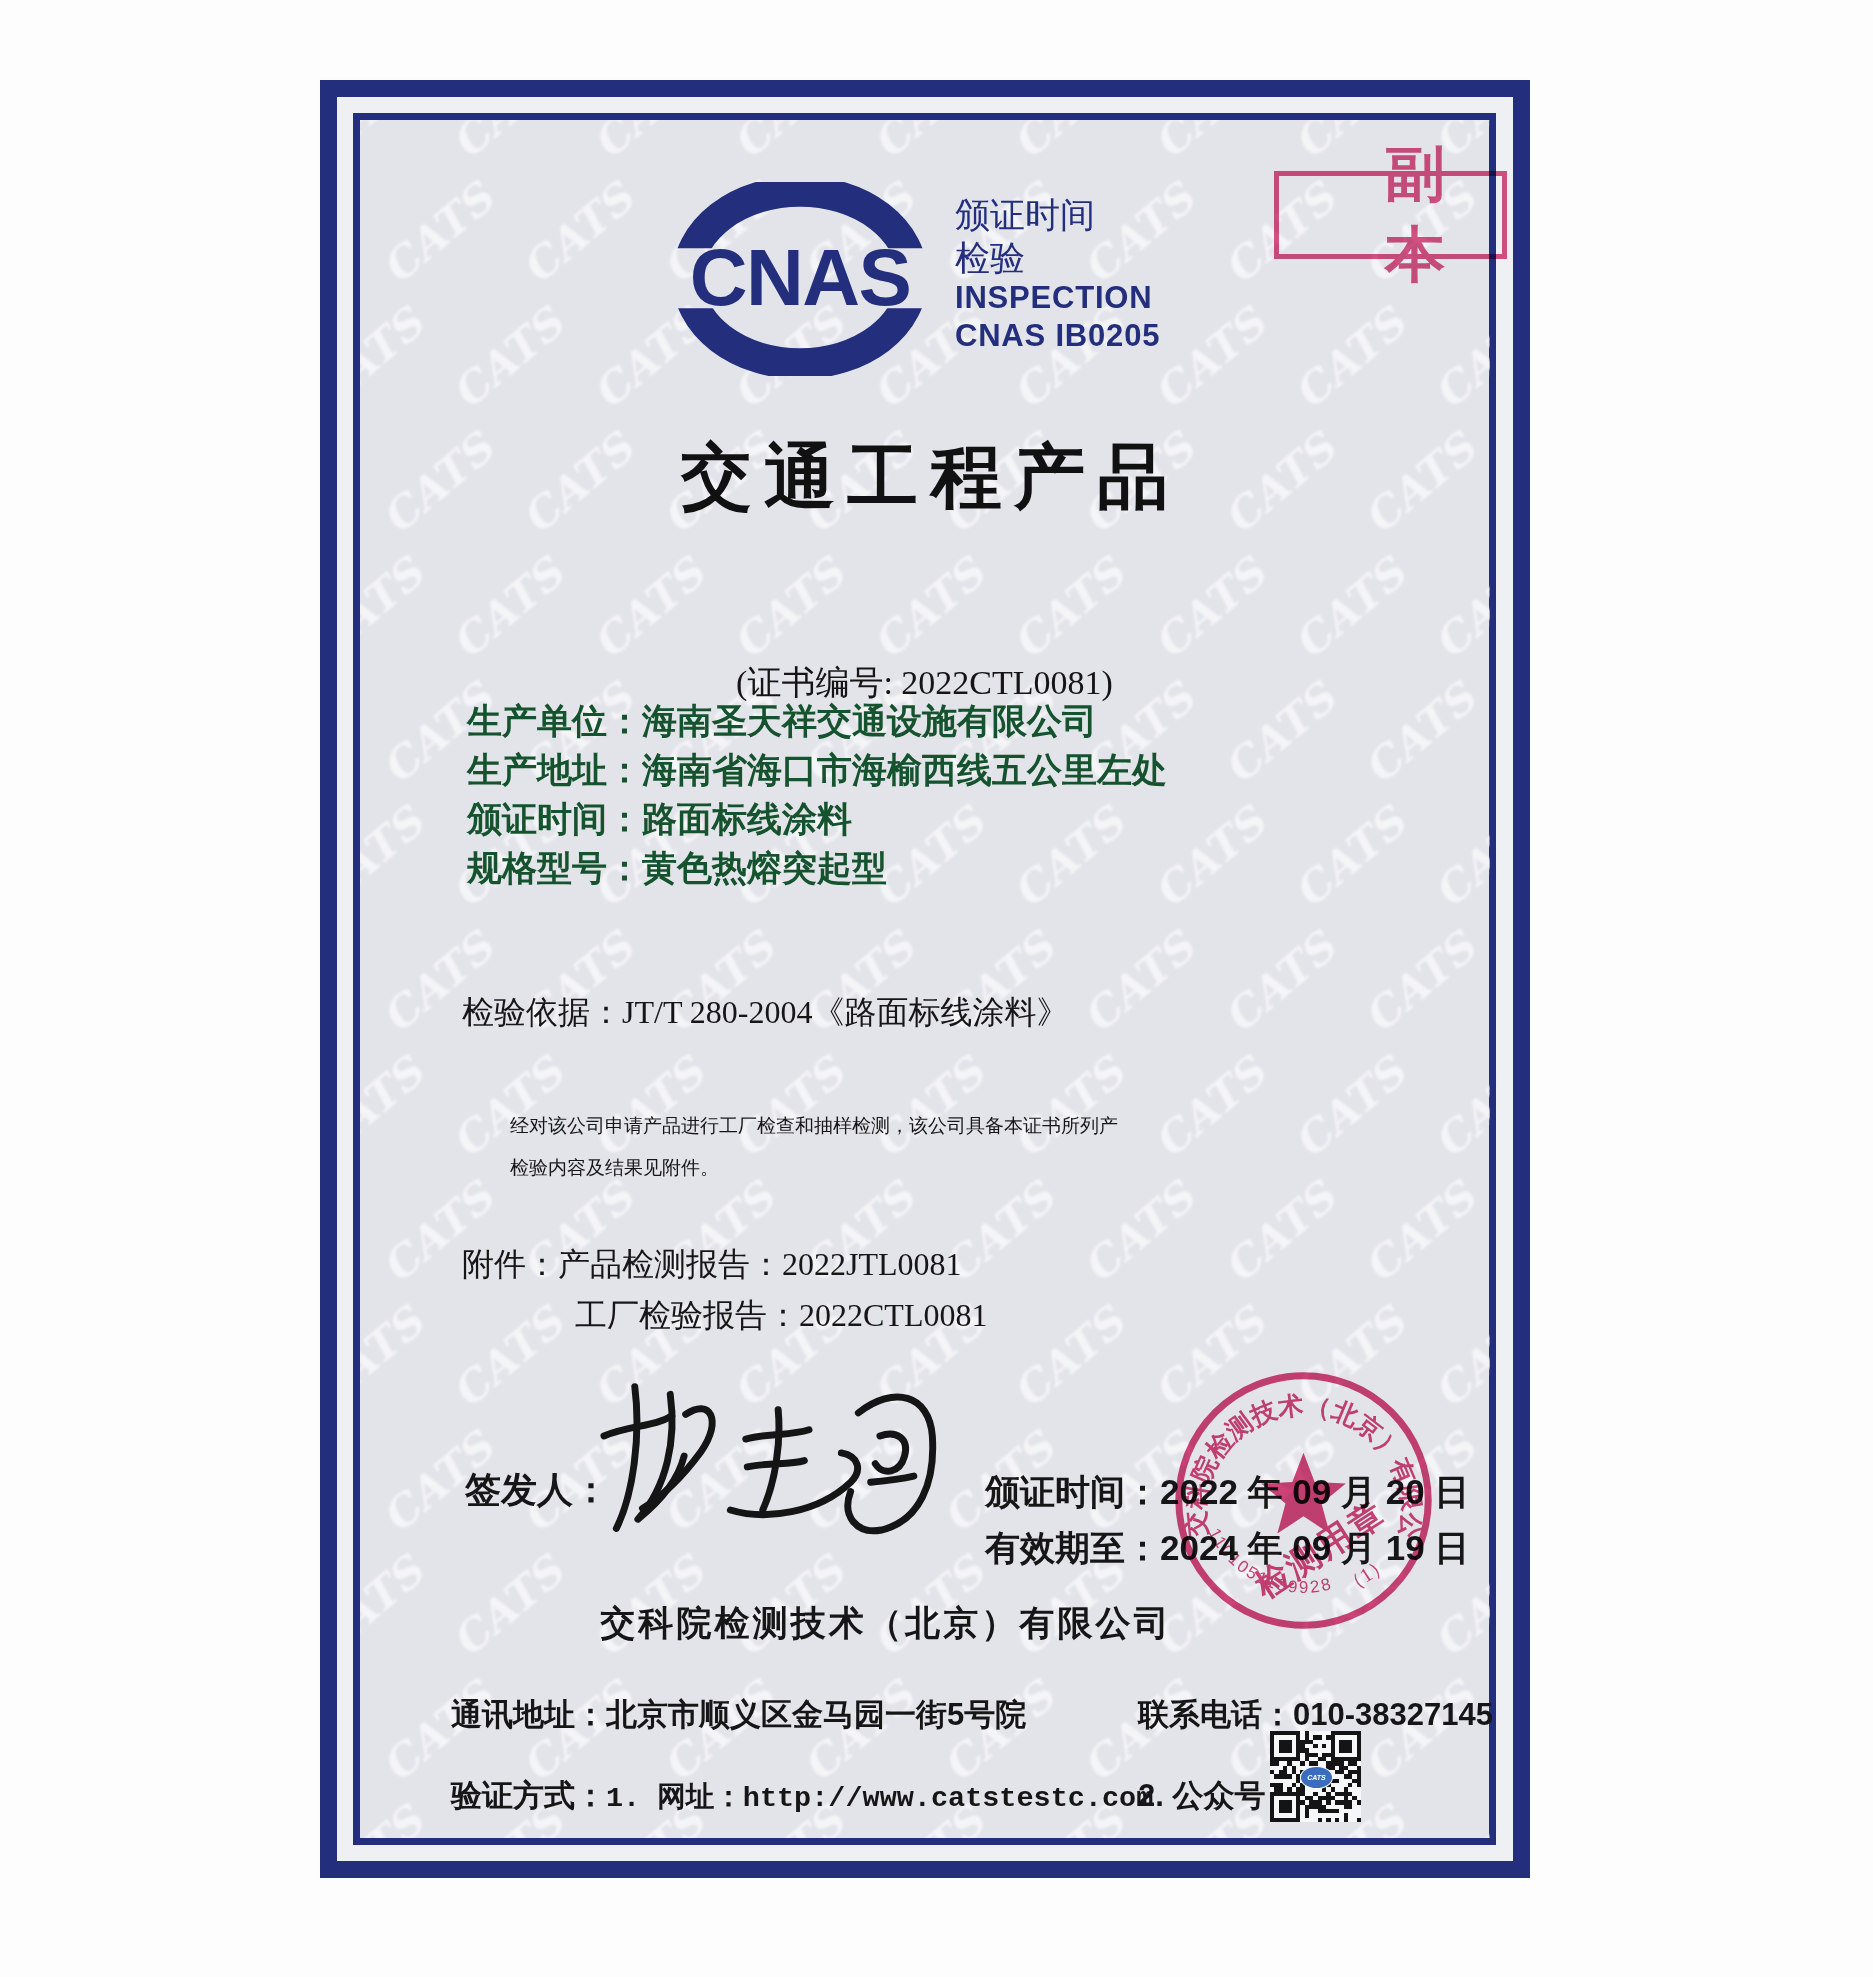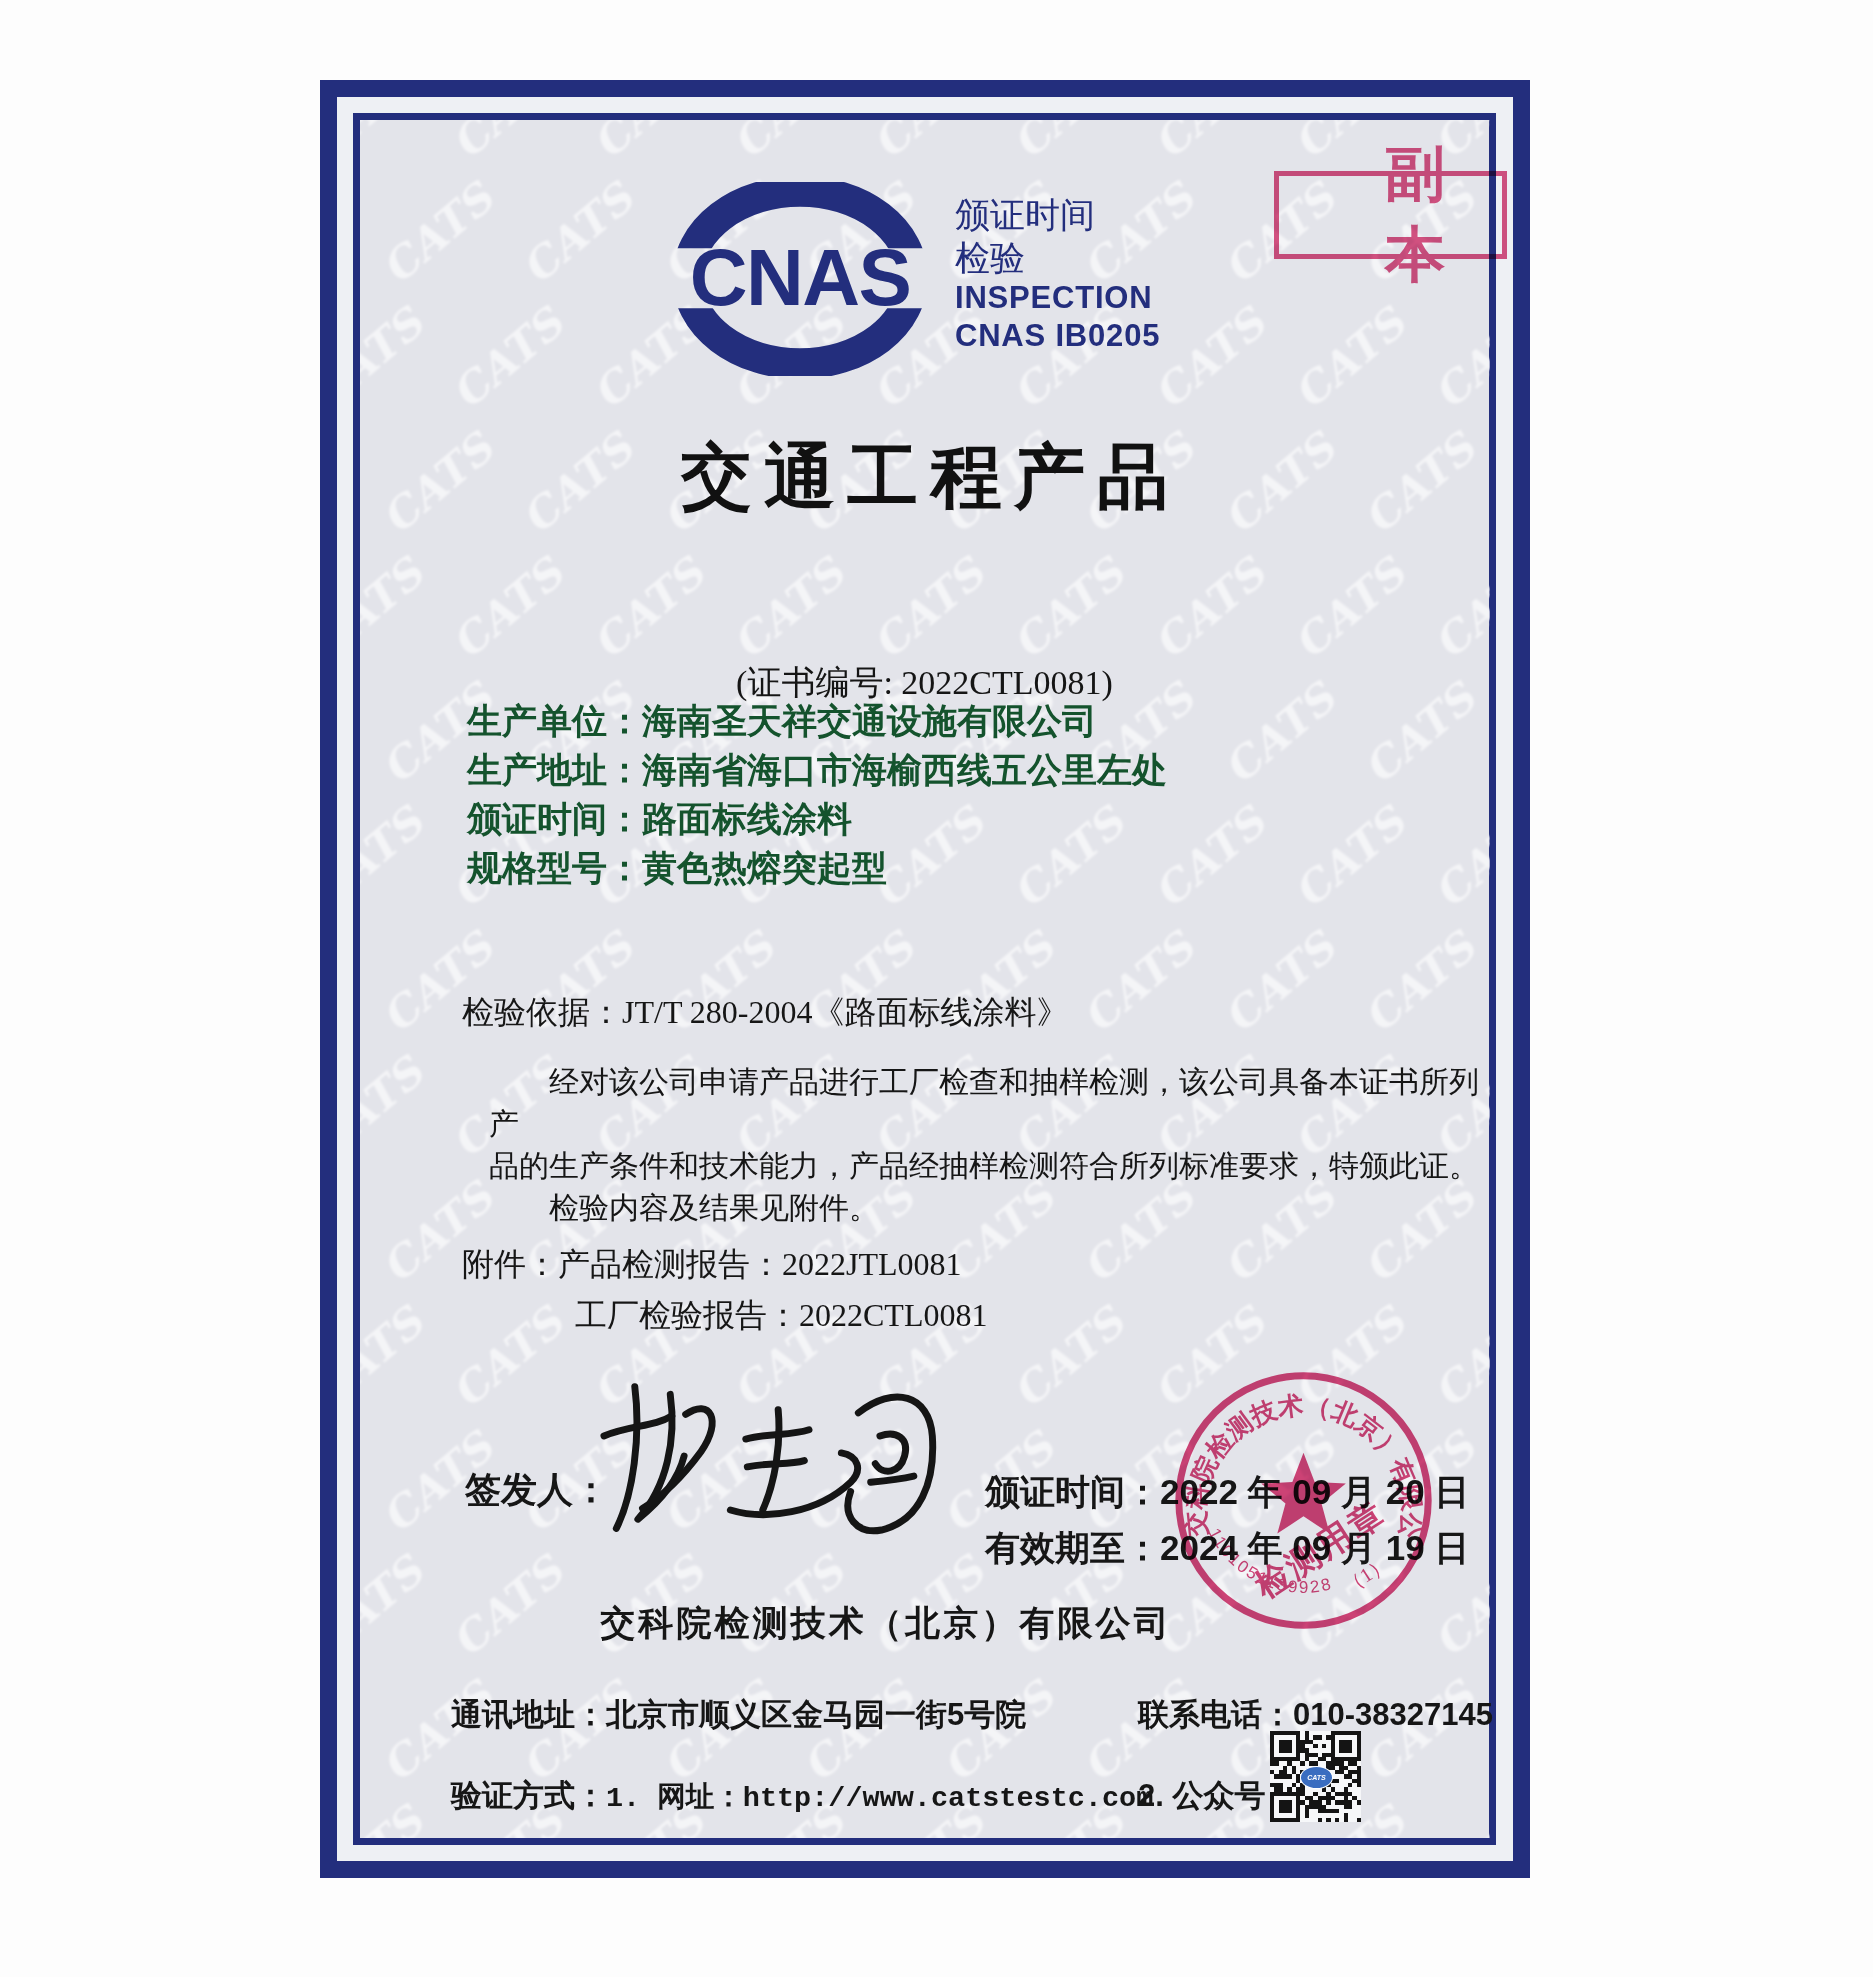--- a/index.html
+++ b/index.html
@@ -27,22 +27,22 @@
               z-index:3;mix-blend-mode:multiply;opacity:.92;}
   .copy-stamp span{letter-spacing:0.95em;padding-left:0.95em;text-align:right;}
   .title{left:353px;width:1143px;text-align:center;font-weight:bold;
          font-family:"Liberation Serif",serif;color:#111;}
   .title1{top:430px;font-size:71px;letter-spacing:12.3px;padding-left:12.3px;box-sizing:border-box;}
   .title2{top:515px;font-size:96px;letter-spacing:17px;padding-left:17px;box-sizing:border-box;}
   .certno{top:660px;left:353px;width:1143px;text-align:center;font-size:34px;
           font-family:"Liberation Serif",serif;color:#151515;}
   .fields{left:467px;top:696px;font-size:35px;font-weight:bold;line-height:49px;color:#14532d;}
   .basis{left:462px;top:991px;font-size:32px;font-family:"Liberation Serif",serif;}
-  .body-par{left:450px;top:1061px;width:994px;font-size:30px;line-height:42px;
-            font-family:"Liberation Serif",serif;margin-left:39px;}
+  .body-par{left:450px;top:1105px;width:994px;font-size:19px;line-height:42px;
+            font-family:"Liberation Serif",serif;}
   .indent{text-indent:60px;}
   .attach{left:462px;top:1239px;font-size:32px;line-height:51px;font-family:"Liberation Serif",serif;}
   .attach-line2{margin-left:113px;}
   .issuer{left:465px;top:1466px;font-size:36px;font-weight:bold;}
   .sig-wrap{left:587px;top:1365px;width:370px;height:189px;}
   .sig-name{position:absolute;left:0;top:0;opacity:0;font-size:7.7px;}
   .dates{left:985px;top:1464px;font-size:35px;font-weight:bold;line-height:56px;}
   .company{left:331px;top:1600px;width:1110px;text-align:center;font-size:35px;font-weight:bold;
            letter-spacing:3.1px;}
   .foot{font-size:31px;font-weight:bold;}
@@ -240,21 +240,20 @@
       <span>规格型号：</span><span>黄色热熔突起型</span>
     </div>
   </div>
 
   <div class="abs basis">
     <span>检验依据：</span><span>JT/T 280-2004《路面标线涂料》</span>
   </div>
 
   <div class="abs body-par">
     <div class="indent">经对该公司申请产品进行工厂检查和抽样检测，该公司具备本证书所列产</div>
-    <div>品的生产条件和技术能力，产品经抽样检测符合所列标准要求，特颁此证。</div>
     <div class="indent">检验内容及结果见附件。</div>
   </div>
 
   <div class="abs attach">
     <div>
       <span>附件：</span><span>产品检测报告：</span><span>2022JTL0081</span>
     </div>
     <div class="attach-line2">
       <span>工厂检验报告：</span><span>2022CTL0081</span>
     </div>

